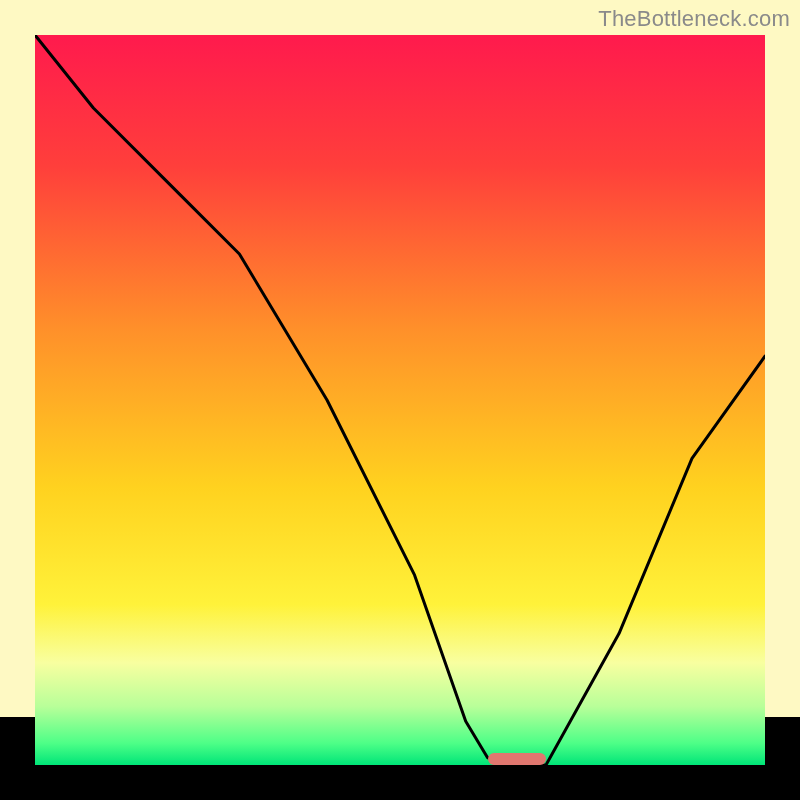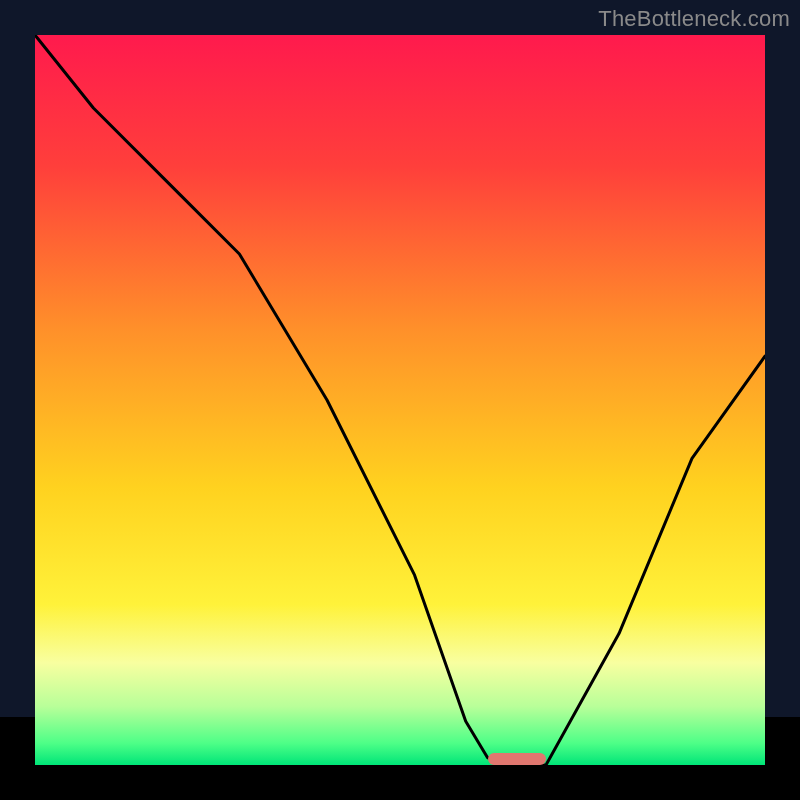--- a/index.html
+++ b/index.html
@@ -7,21 +7,21 @@
     padding: 0;
     width: 800px;
     height: 800px;
     background: #000;
     overflow: hidden;
   }
   .frame {
     position: relative;
     width: 800px;
     height: 717px;
-    background: #0f172a;
+    background: #fef9c3;
   }
   .watermark {
     position: absolute;
     top: 6px;
     right: 10px;
     color: #8a8a8a;
     font-family: Arial, Helvetica, sans-serif;
     font-size: 22px;
     letter-spacing: 0.2px;
     z-index: 10;

